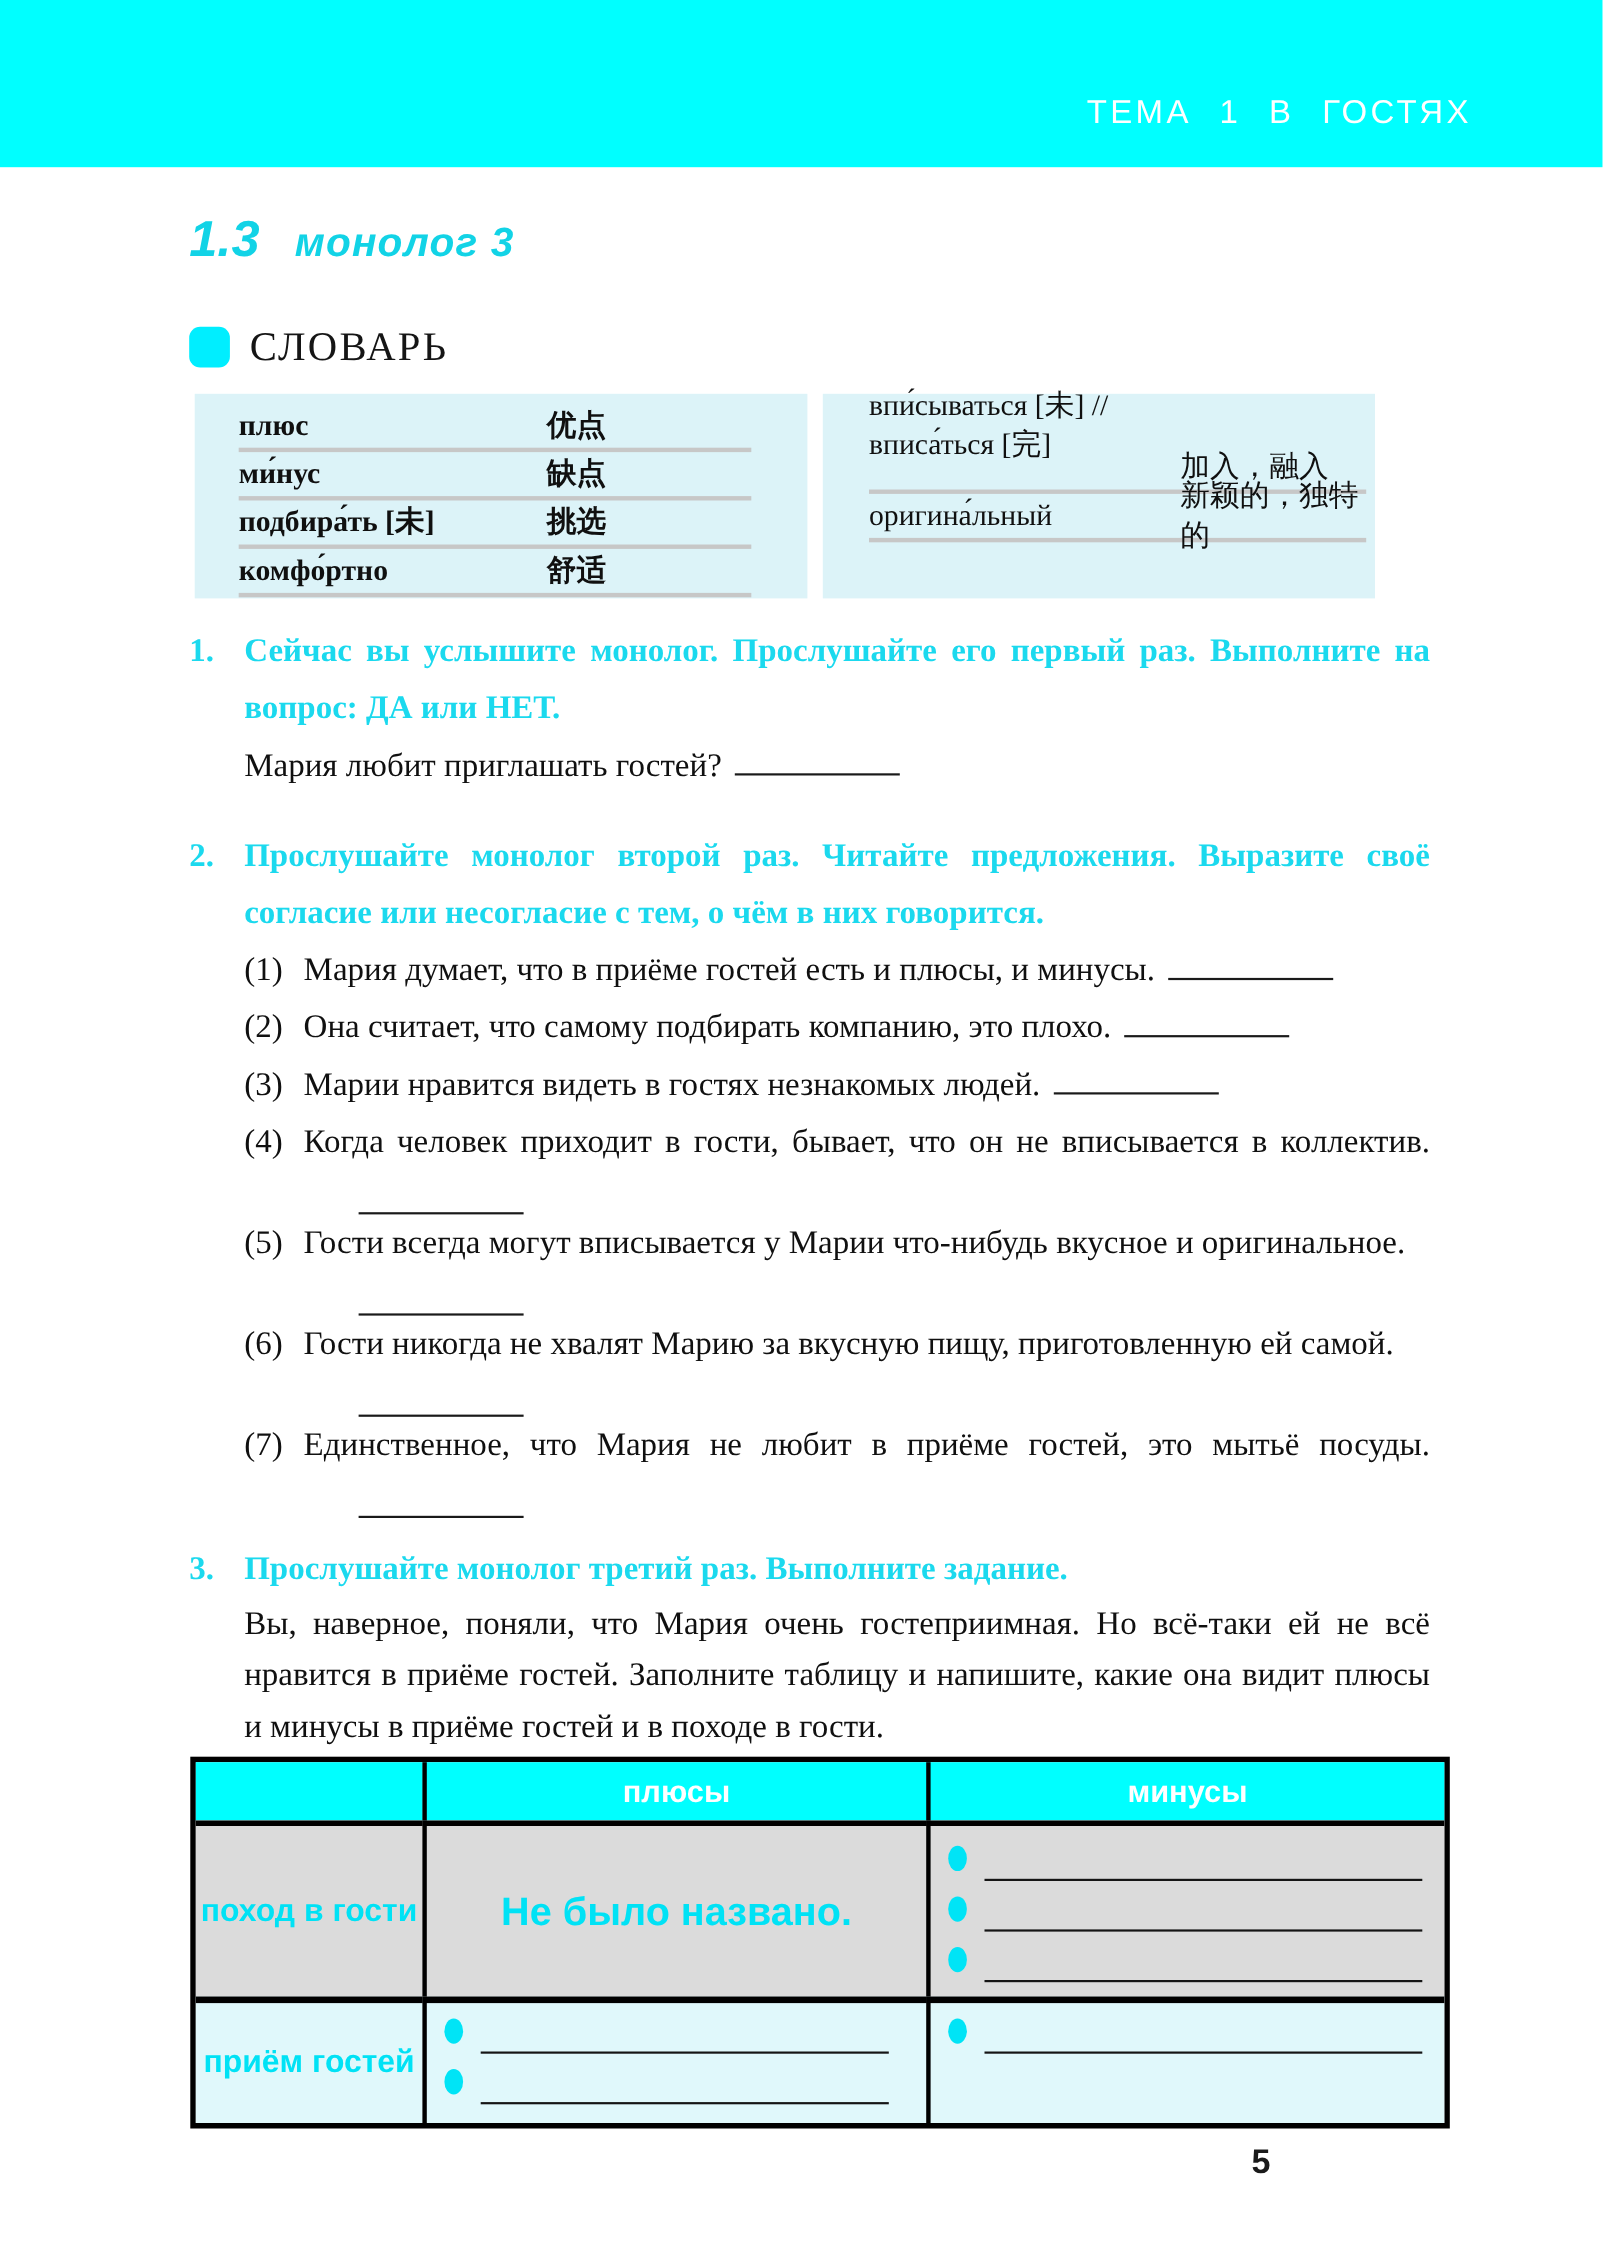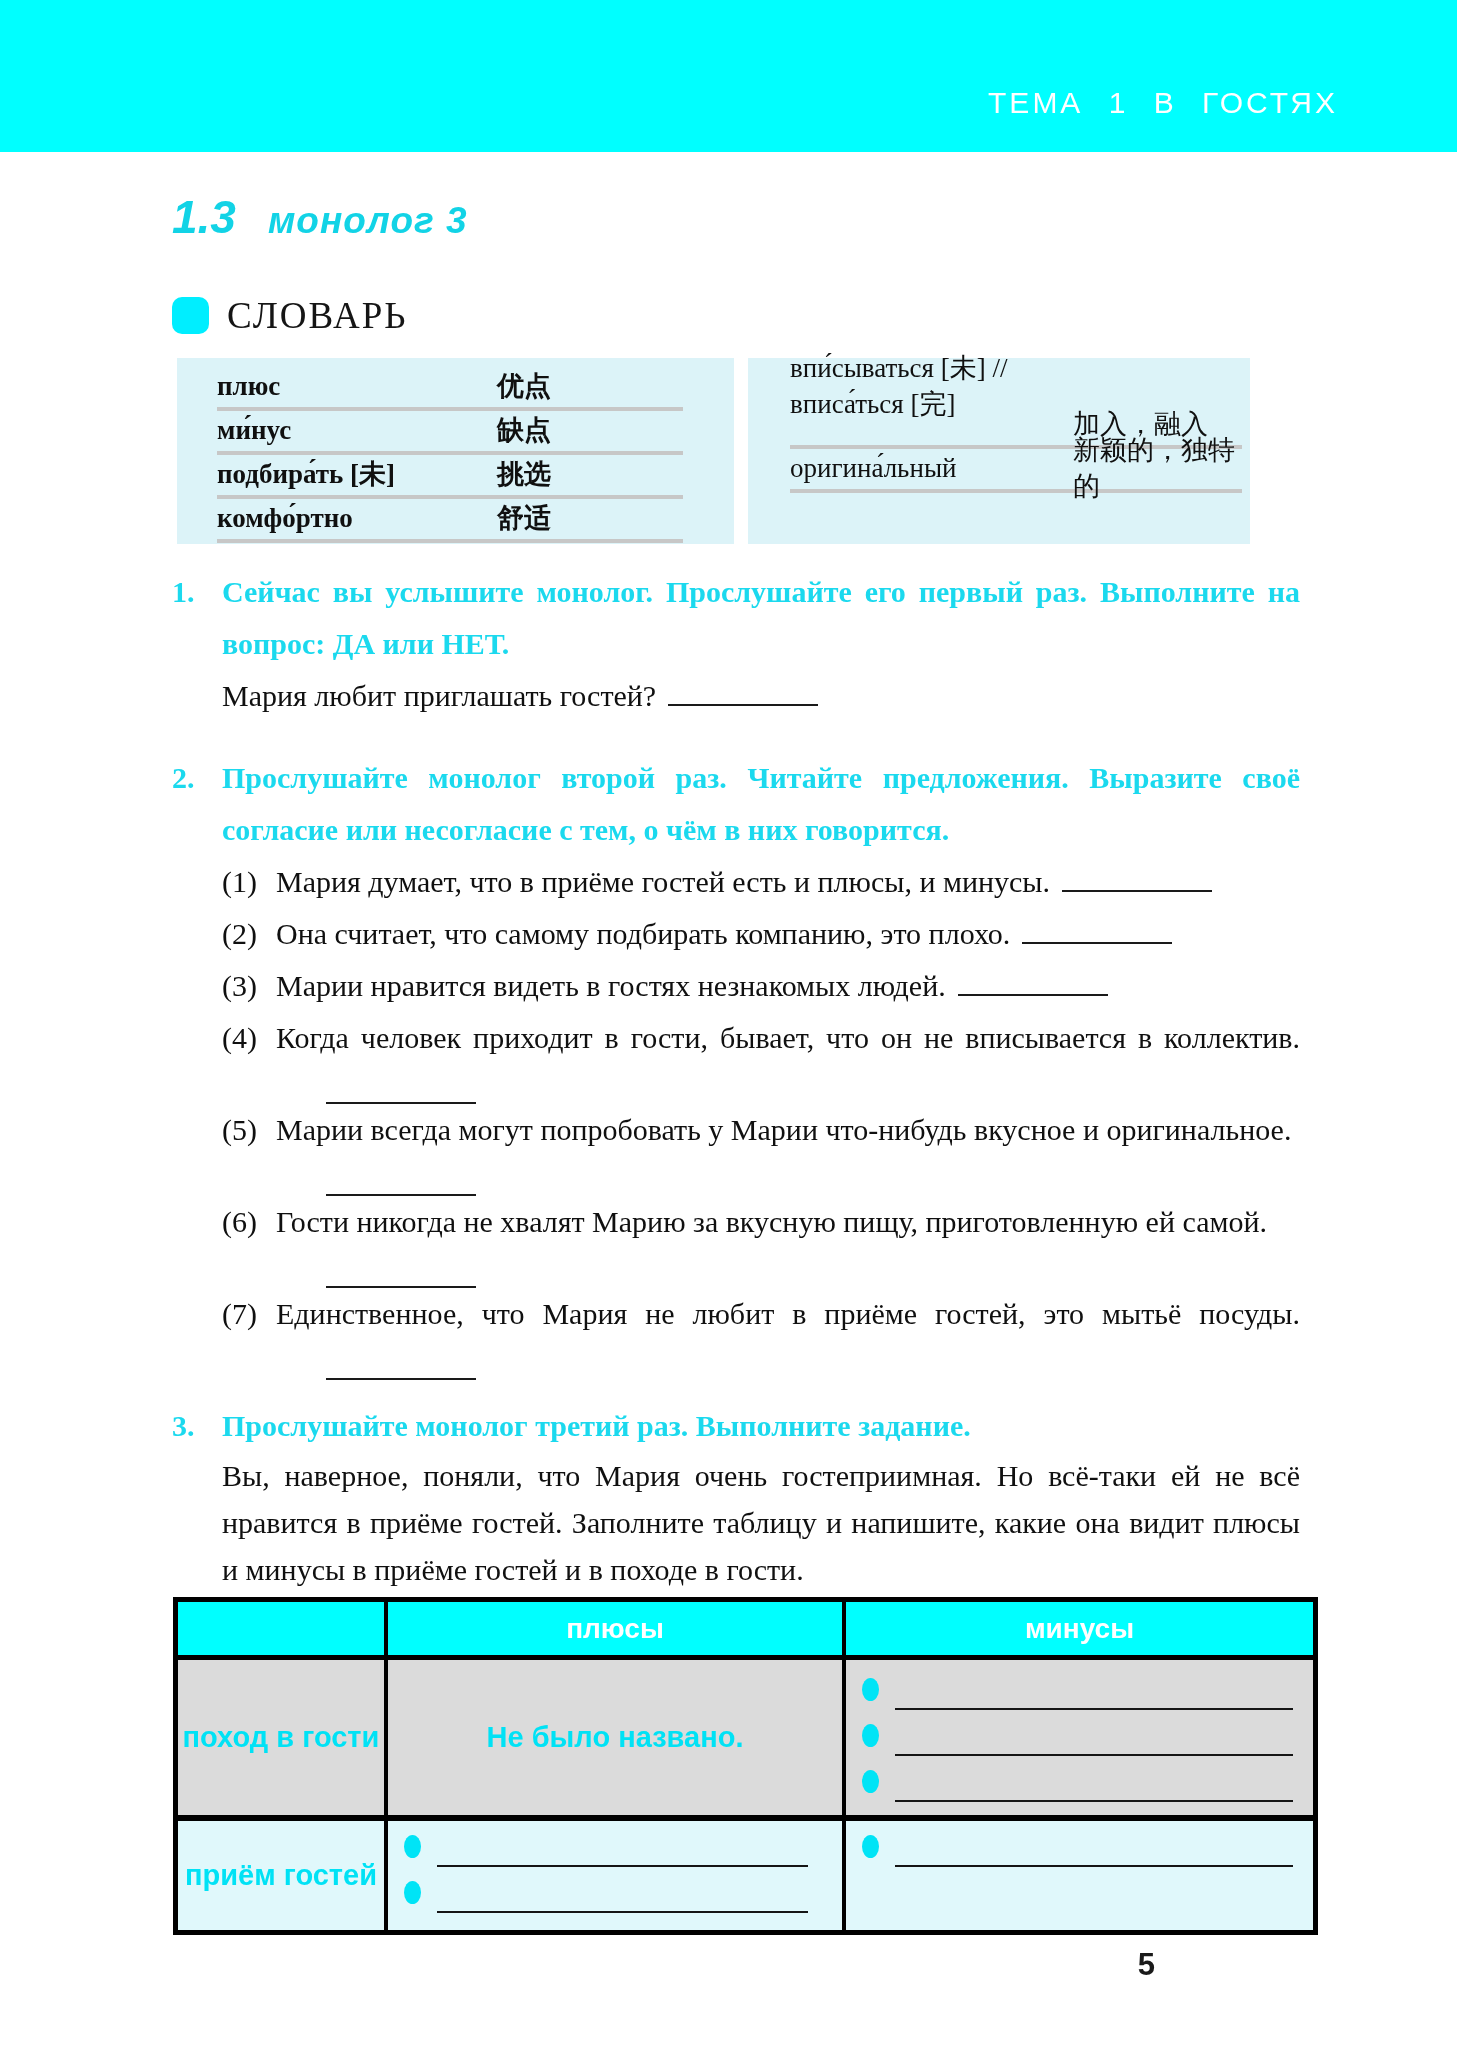--- a/index.html
+++ b/index.html
@@ -66,21 +66,21 @@
   .trow { display:grid; grid-template-columns:206px 458px 1fr; }
   .trow > div { border-left:4px solid #000; }
   .trow > div:first-child { border-left:none; }
   .thead-row > div { background:#00ffff; height:53px; display:flex; align-items:center; justify-content:center;
     color:#ffffff; font-weight:bold; font-size:28px; }
   .body-row1 > div { background:#dbdbdb; height:160px; border-top:5px solid #000; }
   .body-row2 > div { background:#e0f8fb; height:115px; border-top:6px solid #000; }
   .cell-label { display:flex !important; align-items:center; justify-content:center;
     color:#00e2f5; font-weight:bold; font-size:29px; }
   .cell-note { display:flex !important; align-items:center; justify-content:center;
-    color:#00e2f5; font-weight:bold; font-size:29px; }
+    color:#00e2f5; font-weight:bold; font-size:36px; }
   .cell-lines { padding-top:18px; }
   .cell-lines.pt2 { padding-top:14px; }
   .bline { display:flex; align-items:flex-start; height:46px; padding:0 20px 0 16px; }
   .bullet { width:17px; height:23px; background:#00e4f6; border-radius:50%; flex:none; }
   .ln { flex:1; margin-left:16px; height:32px; border-bottom:2px solid #151515; }
   .ln.short { margin-right:14px; }
   
   .page-num { margin-top:12px; text-align:right; padding-right:145px;
     font-family:"Liberation Sans","DejaVu Sans",sans-serif; font-weight:bold; font-size:31px; color:#1a1a1a; }
 </style>
@@ -172,21 +172,21 @@
     </div>
     <div class="item">
       <span class="item-num">(4)</span>
       <span class="item-text stretch">Когда человек приходит в гости, бывает, что он не вписывается в коллектив.</span>
     </div>
     <div class="blank-row">
         <span class="blank"></span>
       </div>
     <div class="item">
       <span class="item-num">(5)</span>
-      <span class="item-text">Марии всегда могут попробовать у Марии что-нибудь вкусное и оригинальное.</span>
+      <span class="item-text">Гости всегда могут вписывается у Марии что-нибудь вкусное и оригинальное.</span>
     </div>
     <div class="blank-row">
         <span class="blank"></span>
       </div>
     <div class="item">
       <span class="item-num">(6)</span>
       <span class="item-text">Гости никогда не хвалят Марию за вкусную пищу, приготовленную ей самой.</span>
     </div>
     <div class="blank-row">
         <span class="blank"></span>

